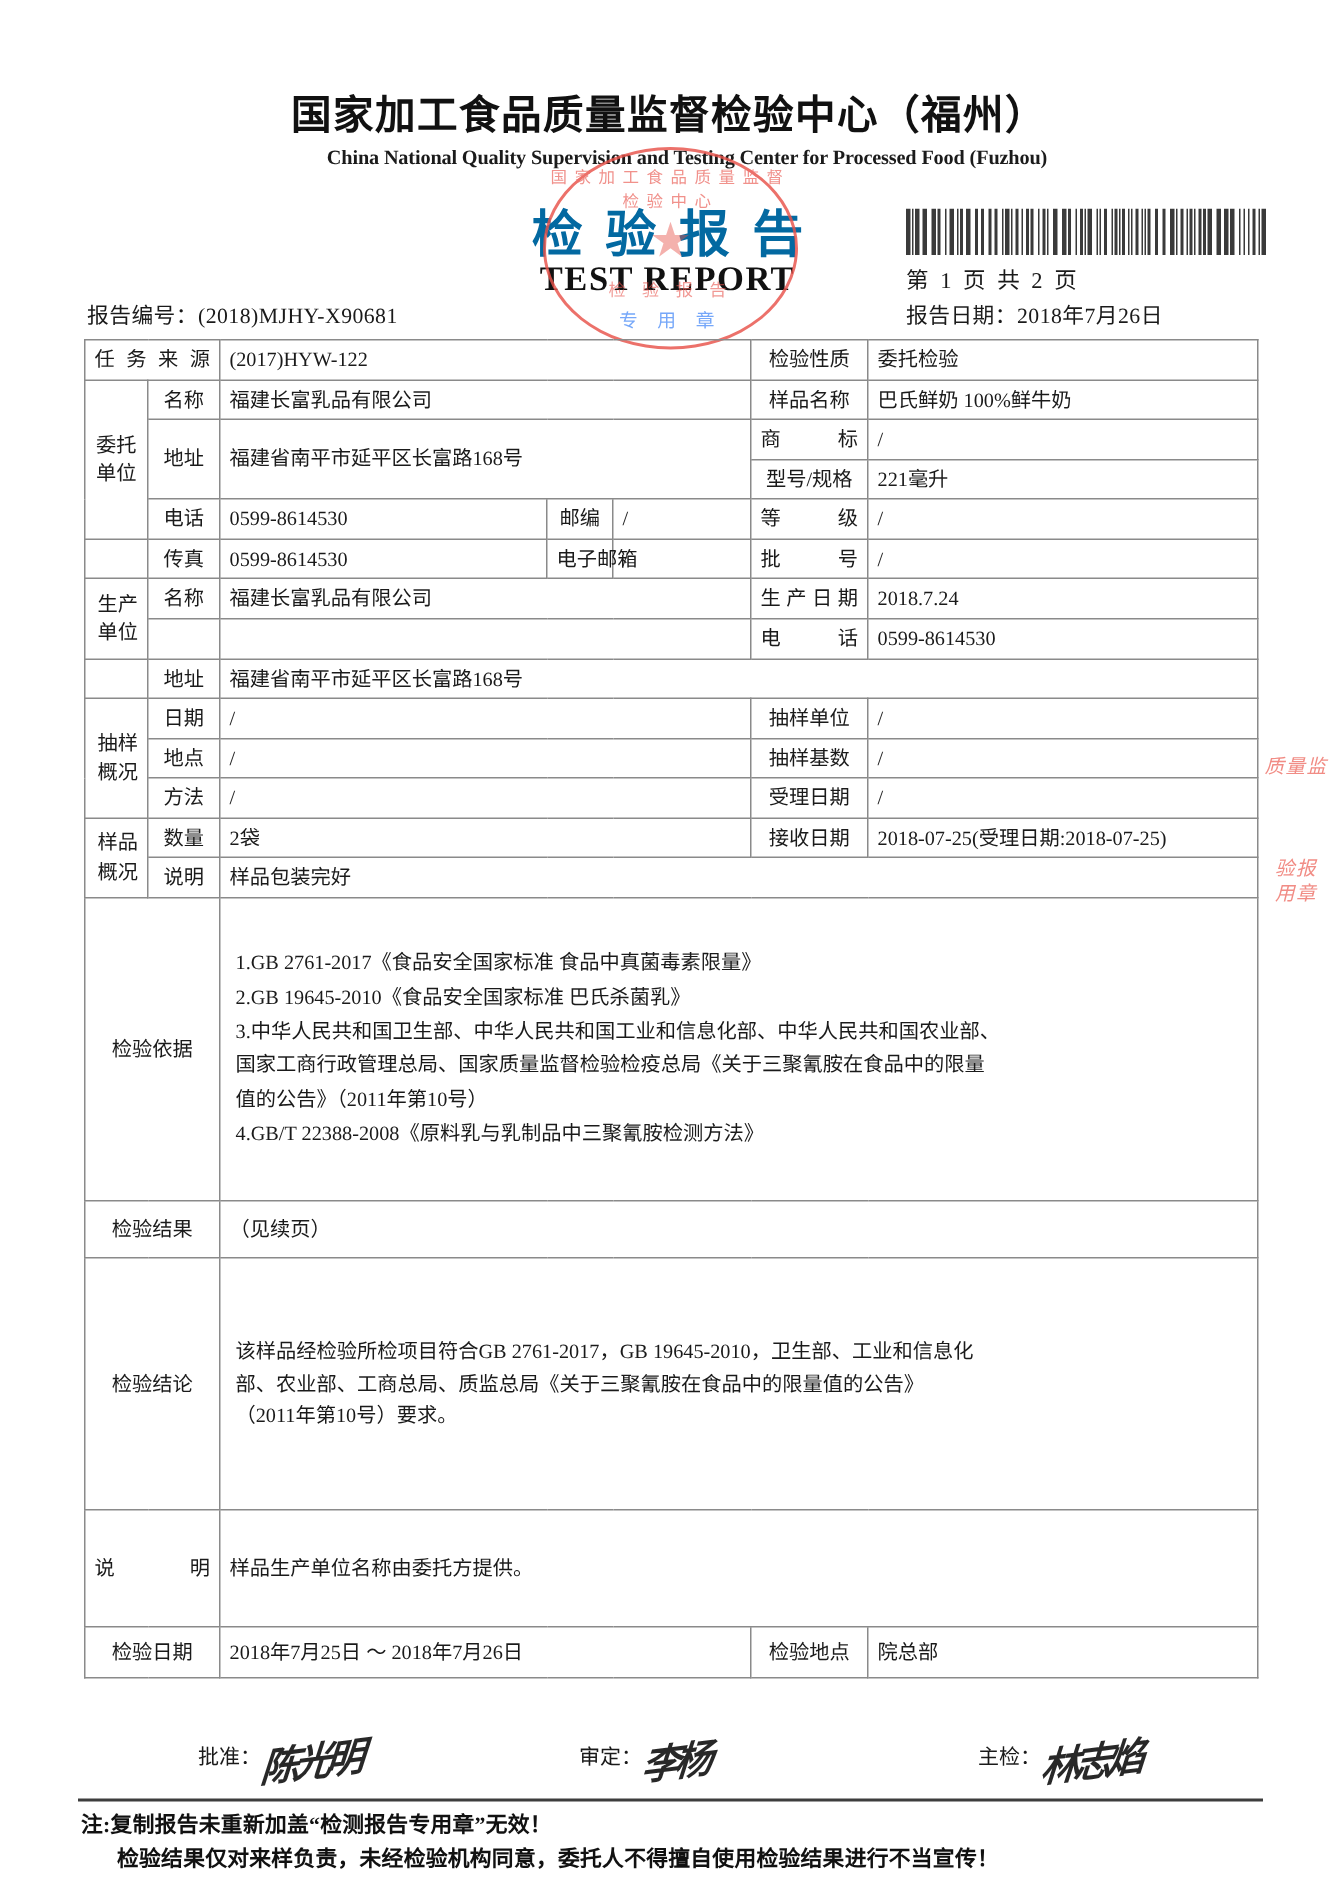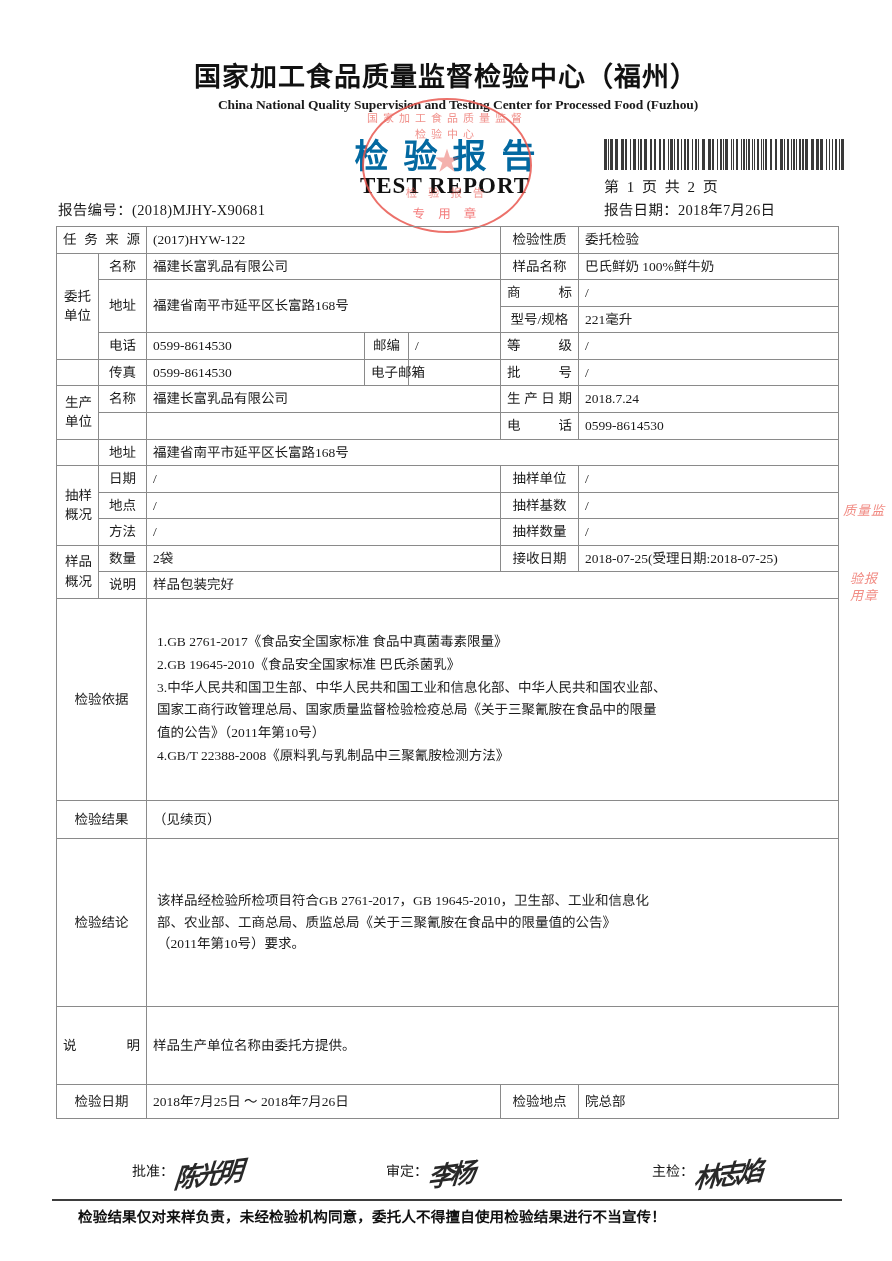--- a/index.html
+++ b/index.html
@@ -137,21 +137,21 @@
     letter-spacing: 5px;
     opacity: 0.78;
   }
   .seal-bottom-text {
     position: absolute;
     left: 0;
     bottom: 9px;
     width: 166px;
     text-align: center;
     font-size: 12.5px;
-    color: #ef4444;
+    color: #3b82f6;
     letter-spacing: 5px;
     opacity: 0.85;
   }
   .seal-mid-text {
     position: absolute;
     left: 0;
     top: 84px;
     width: 166px;
     text-align: center;
     font-size: 11.5px;
@@ -512,21 +512,21 @@
     </tr>
     <tr>
       <td class="lbl">地点</td>
       <td class="val" colspan="3">/</td>
       <td class="lbl">抽样基数</td>
       <td class="val">/</td>
     </tr>
     <tr>
       <td class="lbl">方法</td>
       <td class="val" colspan="3">/</td>
-      <td class="lbl">抽样数量</td>
+      <td class="lbl">受理日期</td>
       <td class="val">/</td>
     </tr>
 
     <tr>
       <td class="vert" rowspan="2">样品概况</td>
       <td class="lbl">数量</td>
       <td class="val" colspan="3">2袋</td>
       <td class="lbl">接收日期</td>
       <td class="val">2018-07-25(受理日期:2018-07-25)</td>
     </tr>
@@ -585,16 +585,17 @@
       <span class="sig-scribble">李杨</span>
     </div>
     <div class="sig-item sig-chief">
       <span>主检：</span>
       <span class="sig-scribble">林志焰</span>
     </div>
   </div>
 
   <div class="foot-rule"></div>
   <div class="foot">
+    <div class="l1">注:复制报告未重新加盖“检测报告专用章”无效！</div>
     <div class="l2">检验结果仅对来样负责，未经检验机构同意，委托人不得擅自使用检验结果进行不当宣传！</div>
   </div>
 
 </div>
 
 </body></html>

